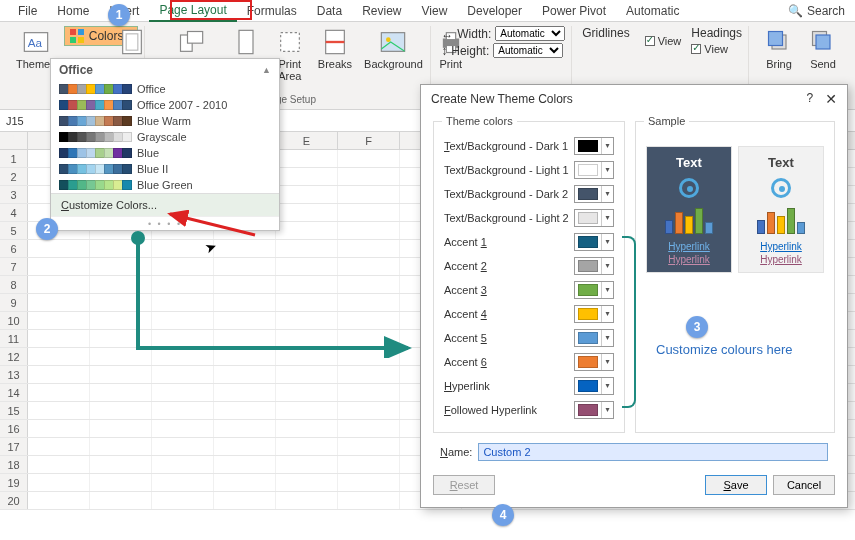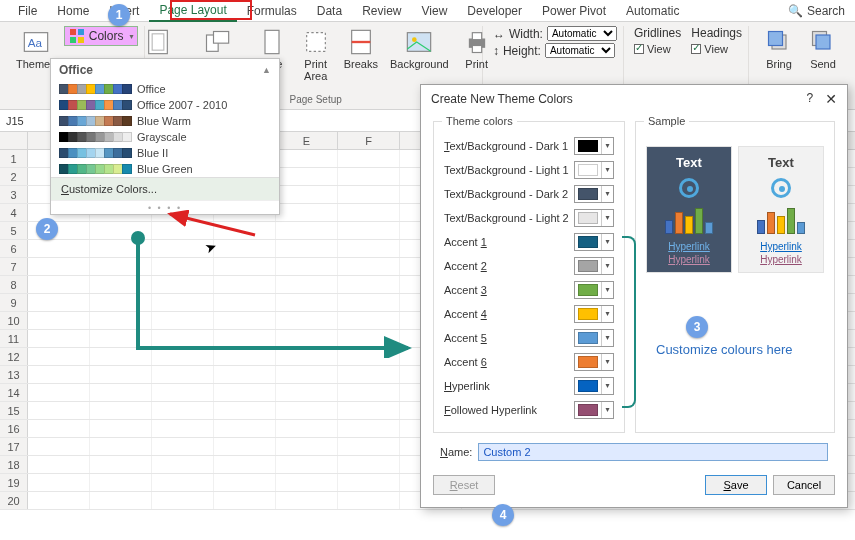--- a/index.html
+++ b/index.html
@@ -122,21 +122,21 @@
       <div class="big-btn">
         <div class="ic">
             <svg viewBox="0 0 24 24">
               <rect x="2" y="4" width="20" height="16" fill="#fff" stroke="#888"></rect>
               <text x="5" y="16" font-size="10" fill="#4472c4">Aa</text>
             </svg>
           </div>
         <div class="lbl">Themes</div>
       </div>
       <div style="display:flex;flex-direction:column;gap:0">
-        <div class="small-btn" style="border:1px solid #8fb98f;background:#f0abfc">
+        <div class="small-btn" style="border:1px solid #8fb98f;background:#fdba74">
           <div class="ic">
               <svg viewBox="0 0 16 16">
                 <rect x="1" y="1" width="6" height="6" fill="#e74c3c"></rect>
                 <rect x="9" y="1" width="6" height="6" fill="#3498db"></rect>
                 <rect x="1" y="9" width="6" height="6" fill="#2ecc71"></rect>
                 <rect x="9" y="9" width="6" height="6" fill="#f1c40f"></rect>
               </svg>
             </div>
           <span>Colors</span>
           <span class="dd-arr">▾</span>
@@ -227,21 +227,21 @@
         <span>↕</span>
         <span>Height:</span>
         <select style="font-size:10px;width:70px"><option>Automatic</option></select>
       </div>
     </div>
     <div class="grp-cap">Sc</div>
   </div>
 
   <div class="grp">
     <div style="display:flex;gap:10px">
-      <div style="display:flex;flex-direction:column;gap:3px">
+      <div style="display:flex;flex-direction:row;gap:15px">
         <span>Gridlines</span>
         <label class="chk">
             <span class="box ck"></span>
             <span>View</span>
           </label>
       </div>
       <div style="display:flex;flex-direction:column;gap:3px">
         <span>Headings</span>
         <label class="chk">
             <span class="box ck"></span>
@@ -544,20 +544,33 @@
           <div class="sw" style="background: rgb(0, 0, 0);"></div>
           <div class="sw" style="background: rgb(51, 51, 51);"></div>
           <div class="sw" style="background: rgb(85, 85, 85);"></div>
           <div class="sw" style="background: rgb(119, 119, 119);"></div>
           <div class="sw" style="background: rgb(153, 153, 153);"></div>
           <div class="sw" style="background: rgb(187, 187, 187);"></div>
           <div class="sw" style="background: rgb(221, 221, 221);"></div>
           <div class="sw" style="background: rgb(238, 238, 238);"></div>
         </div>
         <div class="cp-lbl">Grayscale</div>
+      </div>
+      <div class="cp-row">
+        <div class="sw-strip">
+          <div class="sw" style="background: rgb(31, 56, 100);"></div>
+          <div class="sw" style="background: rgb(46, 117, 182);"></div>
+          <div class="sw" style="background: rgb(157, 195, 230);"></div>
+          <div class="sw" style="background: rgb(189, 215, 238);"></div>
+          <div class="sw" style="background: rgb(168, 208, 141);"></div>
+          <div class="sw" style="background: rgb(197, 224, 180);"></div>
+          <div class="sw" style="background: rgb(112, 48, 160);"></div>
+          <div class="sw" style="background: rgb(32, 56, 100);"></div>
+        </div>
+        <div class="cp-lbl">Blue</div>
       </div>
       <div class="cp-row">
         <div class="sw-strip">
           <div class="sw" style="background: rgb(43, 76, 111);"></div>
           <div class="sw" style="background: rgb(74, 144, 192);"></div>
           <div class="sw" style="background: rgb(118, 193, 225);"></div>
           <div class="sw" style="background: rgb(163, 212, 239);"></div>
           <div class="sw" style="background: rgb(199, 230, 245);"></div>
           <div class="sw" style="background: rgb(85, 150, 194);"></div>
           <div class="sw" style="background: rgb(60, 110, 156);"></div>

